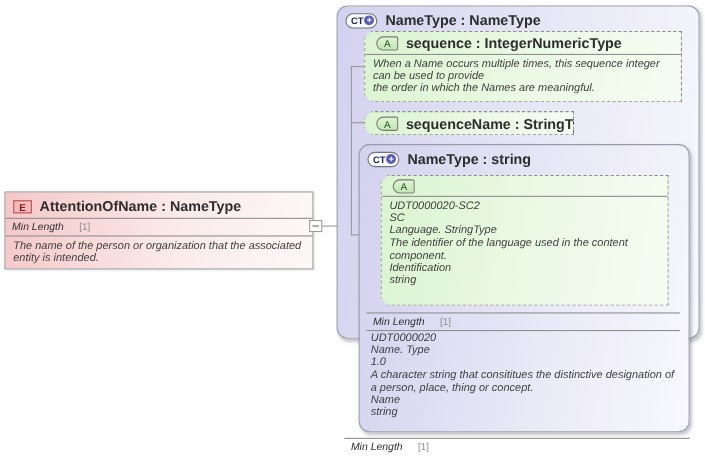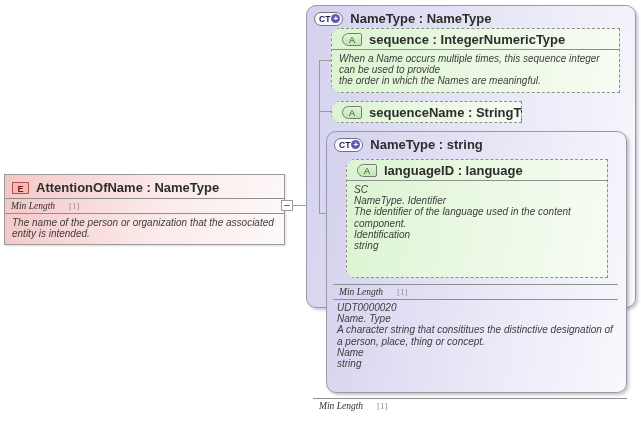--- a/index.html
+++ b/index.html
@@ -56,21 +56,20 @@
   .plus-circle {
     display:inline-block; width:9px; height:9px; margin-left:1px; border-radius:50%;
     background:#5c5cba; color:#ffffff; font-size:8px; line-height:9px;
     text-align:center; font-weight:bold;
   }
   
   .facet-row {
     display:flex; align-items:baseline; gap:14px; padding:2px 6px;
     border-top:1px solid #8f8f8f; border-bottom:1px solid #8f8f8f;
     font-size:9.5px;
-    font-family:Liberation Serif, serif;
   }
   .facet-row .fname { font-style:italic; color:#2f2f2f; }
   .facet-row .fval  { color:#8f8f8f; font-size:9px; }
   .facet-abs { position:absolute; left:6px; right:8px; }
   .facet-nobot { border-bottom:none; }
   .ann { font-size:10px; font-style:italic; color:#3d3d3d; line-height:11.2px; }
   .ann-pad { padding:3px 4px 2px 7px; }
   .ann-list { position:absolute; left:10px; right:10px; }
   
   .hline { position:absolute; height:1px; background:#9b9b9b; }
@@ -141,39 +140,40 @@
         <span class="badge-ct">
             <span>CT</span>
             <span class="plus-circle">+</span>
           </span>
         <span class="title">NameType : string</span>
       </div>
 
       <div class="attr-box attr-lang">
         <div class="hdr-attr hdr-div">
           <span class="badge-a">A</span>
-          <span class="title">languageID : language</span>
         </div>
         <div class="ann-pad">
+          <div class="ann">UDT0000020-SC2</div>
           <div class="ann">SC</div>
-          <div class="ann">NameType. Identifier</div>
+          <div class="ann">Language. StringType</div>
           <div class="ann">The identifier of the language used in the content component.</div>
           <div class="ann">Identification</div>
           <div class="ann">string</div>
         </div>
       </div>
 
       <div class="facet-row facet-abs" style="top:152px">
         <span class="fname">Min Length</span>
         <span class="fval">[1]</span>
       </div>
 
       <div class="ann-list" style="top:170px">
         <div class="ann">UDT0000020</div>
         <div class="ann">Name. Type</div>
+        <div class="ann">1.0</div>
         <div class="ann">A character string that consititues the distinctive designation of a person, place, thing or concept.</div>
         <div class="ann">Name</div>
         <div class="ann">string</div>
       </div>
     </div>
 
     <div class="facet-row facet-abs facet-nobot" style="top:392px">
       <span class="fname">Min Length</span>
       <span class="fval">[1]</span>
     </div>

